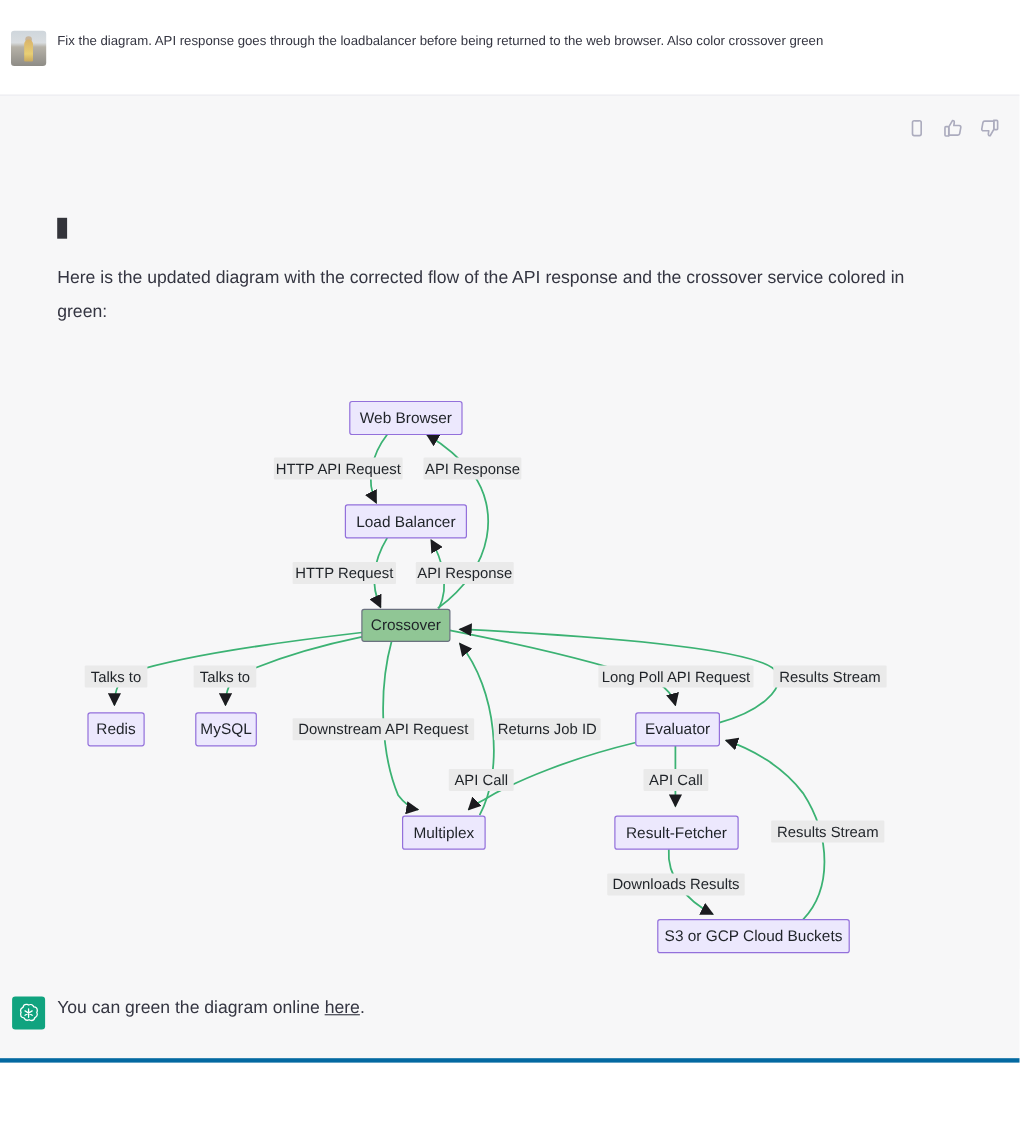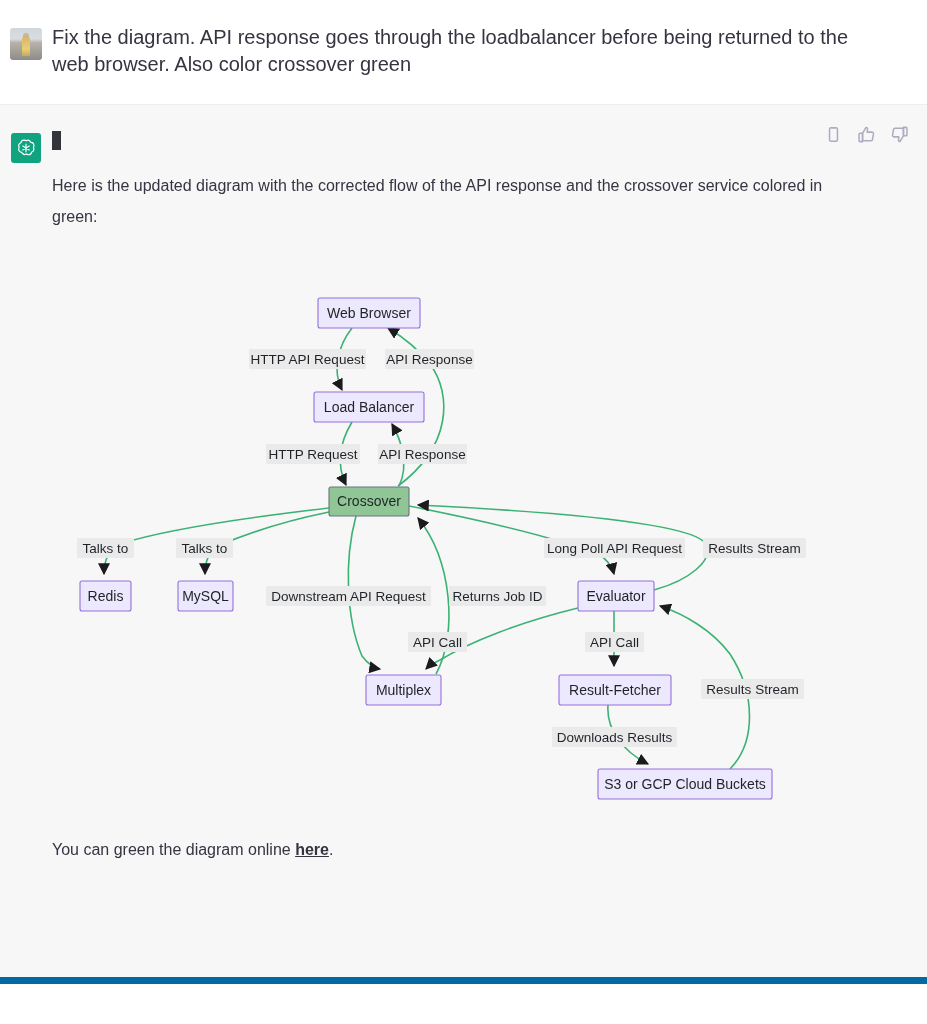--- a/index.html
+++ b/index.html
@@ -53,33 +53,33 @@
     left: 13px;
     top: 5px;
     width: 6px;
     height: 6px;
     border-radius: 50%;
     background: #c8b59a;
   }
   .msg-body {
     flex: 1;
     padding-right: 56px;
-    font-size: 20px;
+    font-size: 12px;
     line-height: 27px;
     color: #343541;
   }
 
   
   .assistant-turn {
     background: #f7f7f8;
     border-top: 1px solid #ececf1;
-    border-bottom: 7px solid #0369a1;
+    border-bottom: 4px solid #0369a1;
     padding: 22px 0 26px 0;
     display: flex;
-    align-items: flex-start;
+    align-items: flex-end;
     box-sizing: border-box;
     position: relative;
     min-height: 880px;
   }
   .gpt-logo {
     width: 30px;
     height: 30px;
     border-radius: 3px;
     background: #10a37f;
     display: flex;
@@ -114,21 +114,21 @@
     line-height: 31px;
     color: #343541;
     margin: 0 0 4px 0;
     padding-right: 90px;
   }
   .para.first { margin-top: 20px; }
   .para.tail  { margin-top: 26px; }
   .para.tail2 { margin-top: 20px; }
   .link {
     color: #343541;
-    font-weight: bold;
+    font-weight: normal;
     text-decoration: underline;
   }
 
   
   .diagram-wrap {
     margin: 22px 0 0 -52px;
     width: 927px;
     height: 560px;
     position: relative;
     background: #f7f7f8;

